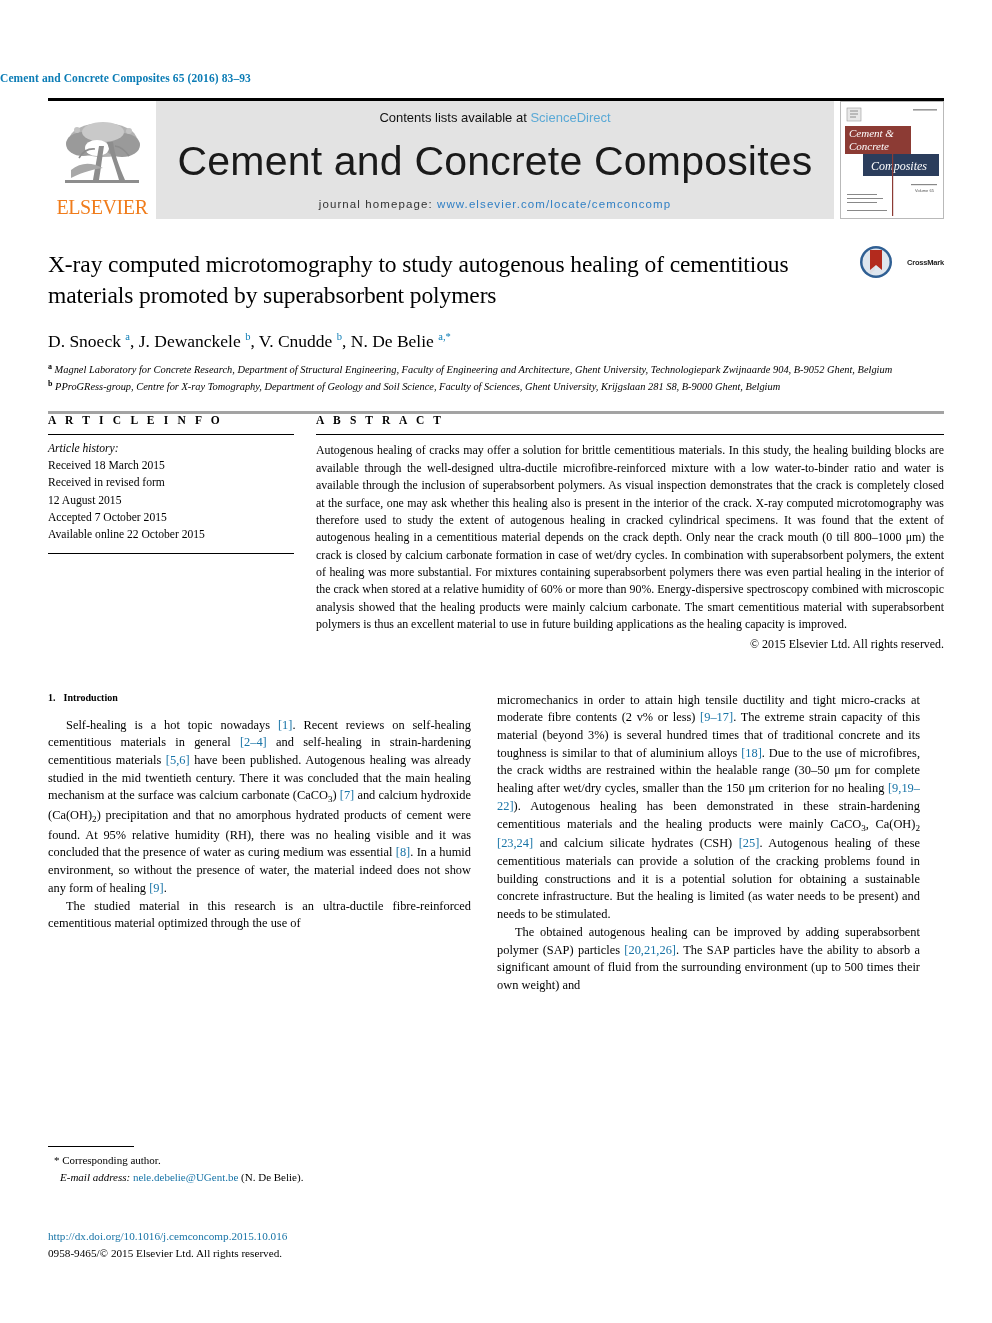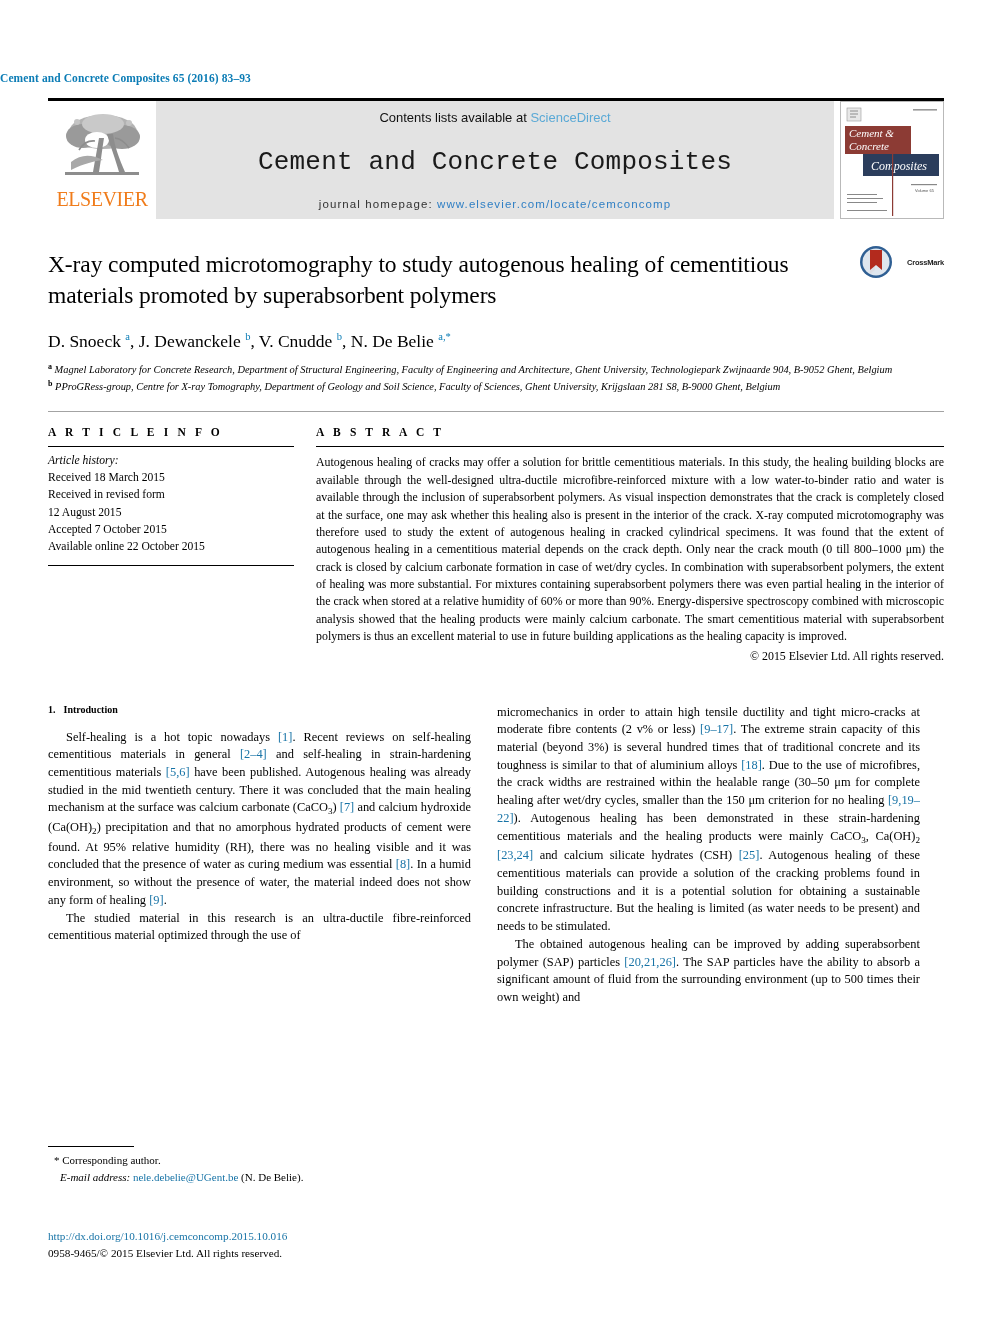--- a/index.html
+++ b/index.html
@@ -40,21 +40,21 @@
     display: flex;
     align-items: stretch;
     height: 118px;
   }
   .elsevier-cell {
     width: 108px;
     flex: none;
     display: flex;
     flex-direction: column;
     align-items: center;
-    justify-content: center;
+    justify-content: flex-end;
     padding-bottom: 2px;
     box-sizing: border-box;
   }
   .tree-svg { display:block; }
   .elsevier-word {
     font-family: "Liberation Serif", serif;
     color: #f07c1b;
     font-size: 20px;
     letter-spacing: -0.4px;
     line-height: 1;
@@ -73,22 +73,22 @@
   }
   .contents-line {
     font-family: "Liberation Sans", sans-serif;
     font-size: 13px;
     color: #111;
   }
   .contents-line .sd {
     color: #5aa9d6;
   }
   .journal-title {
-    font-family: Liberation Mono, monospace;
-    font-size: 26px;
+    font-family: Liberation Sans, sans-serif;
+    font-size: 41px;
     color: #1a1a1a;
     letter-spacing: .2px;
     line-height: 1;
   }
   .homepage-line {
     font-family: "Liberation Sans", sans-serif;
     font-size: 11.5px;
     color: #333;
     letter-spacing: 1.1px;
   }
@@ -144,22 +144,21 @@
     font-style: italic;
     font-size: 10.4px;
     line-height: 1.5;
     margin-top: 9px;
   }
   .affil sup { font-style: normal; font-weight: bold; font-size: 8px;}
 
   
   .infoabs {
     margin: 16px 48px 0 48px;
-    border-top: 1px solid #a3a3a3;
-    padding-top: 14px;
+    border-top: 3px solid #a3a3a3;
     display: flex;
   }
   .col-info { width: 246px; flex: none; }
   .col-abs { flex: 1 1 auto; padding-left: 22px;}
   .sec-head {
     font-family: "Liberation Serif", serif;
     font-size: 11.5px;
     font-weight: bold;
     letter-spacing: 3.2px;
     margin-bottom: 8px;

